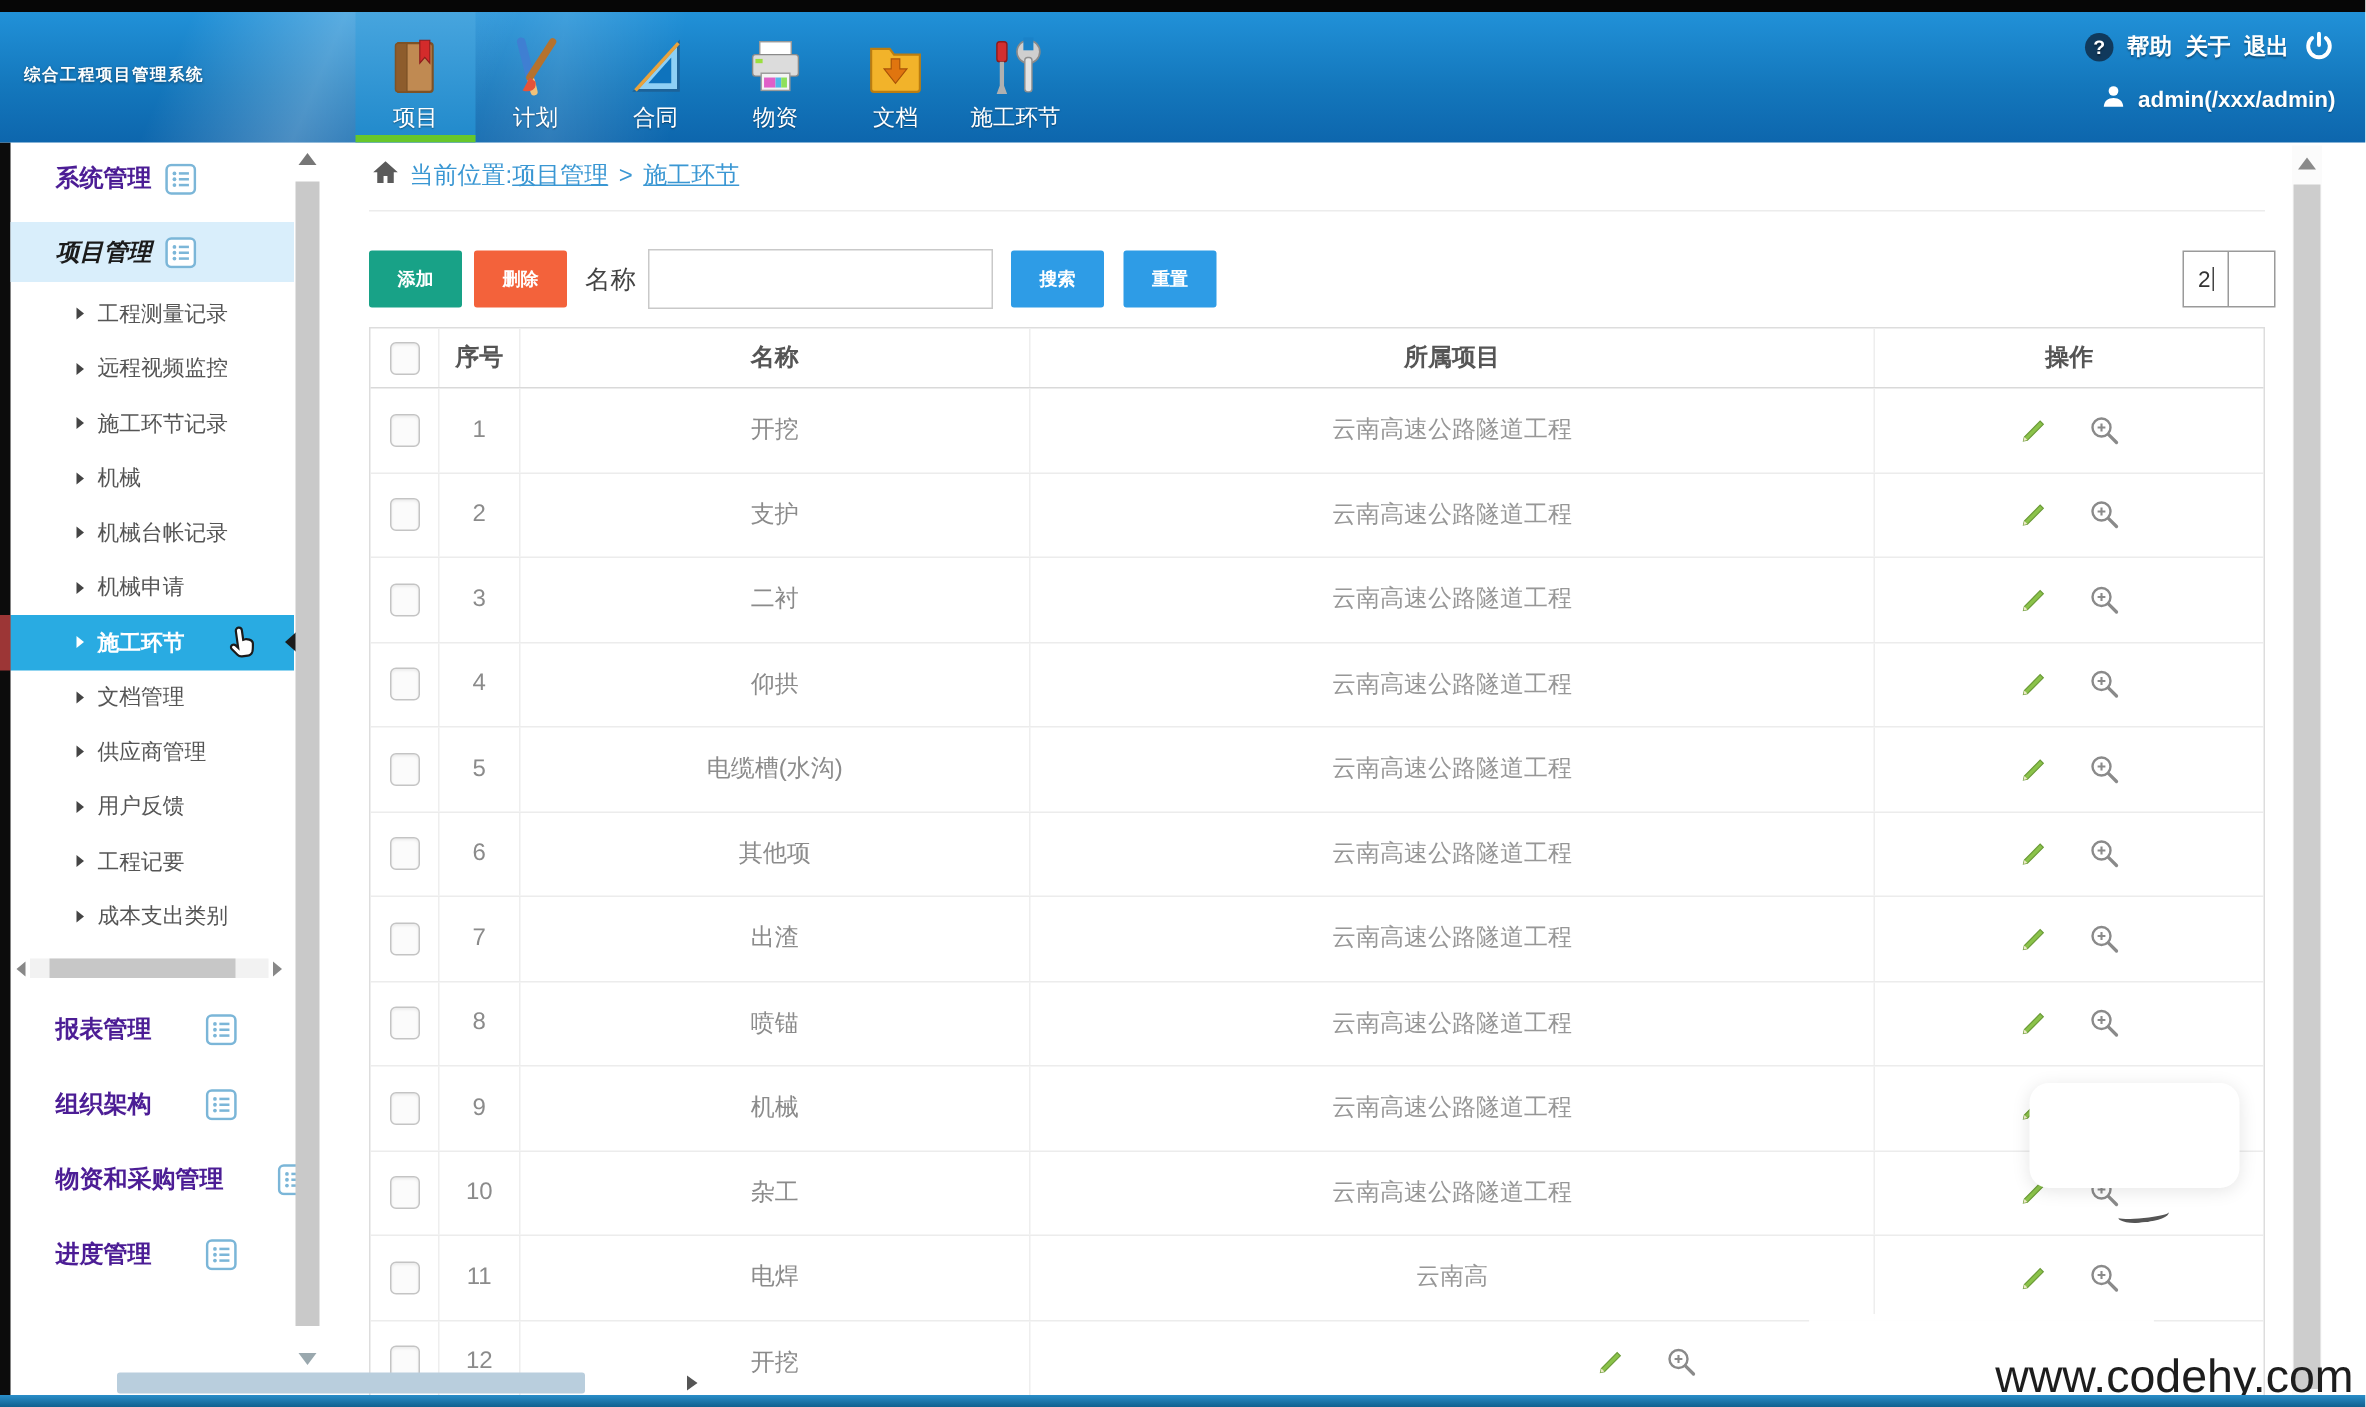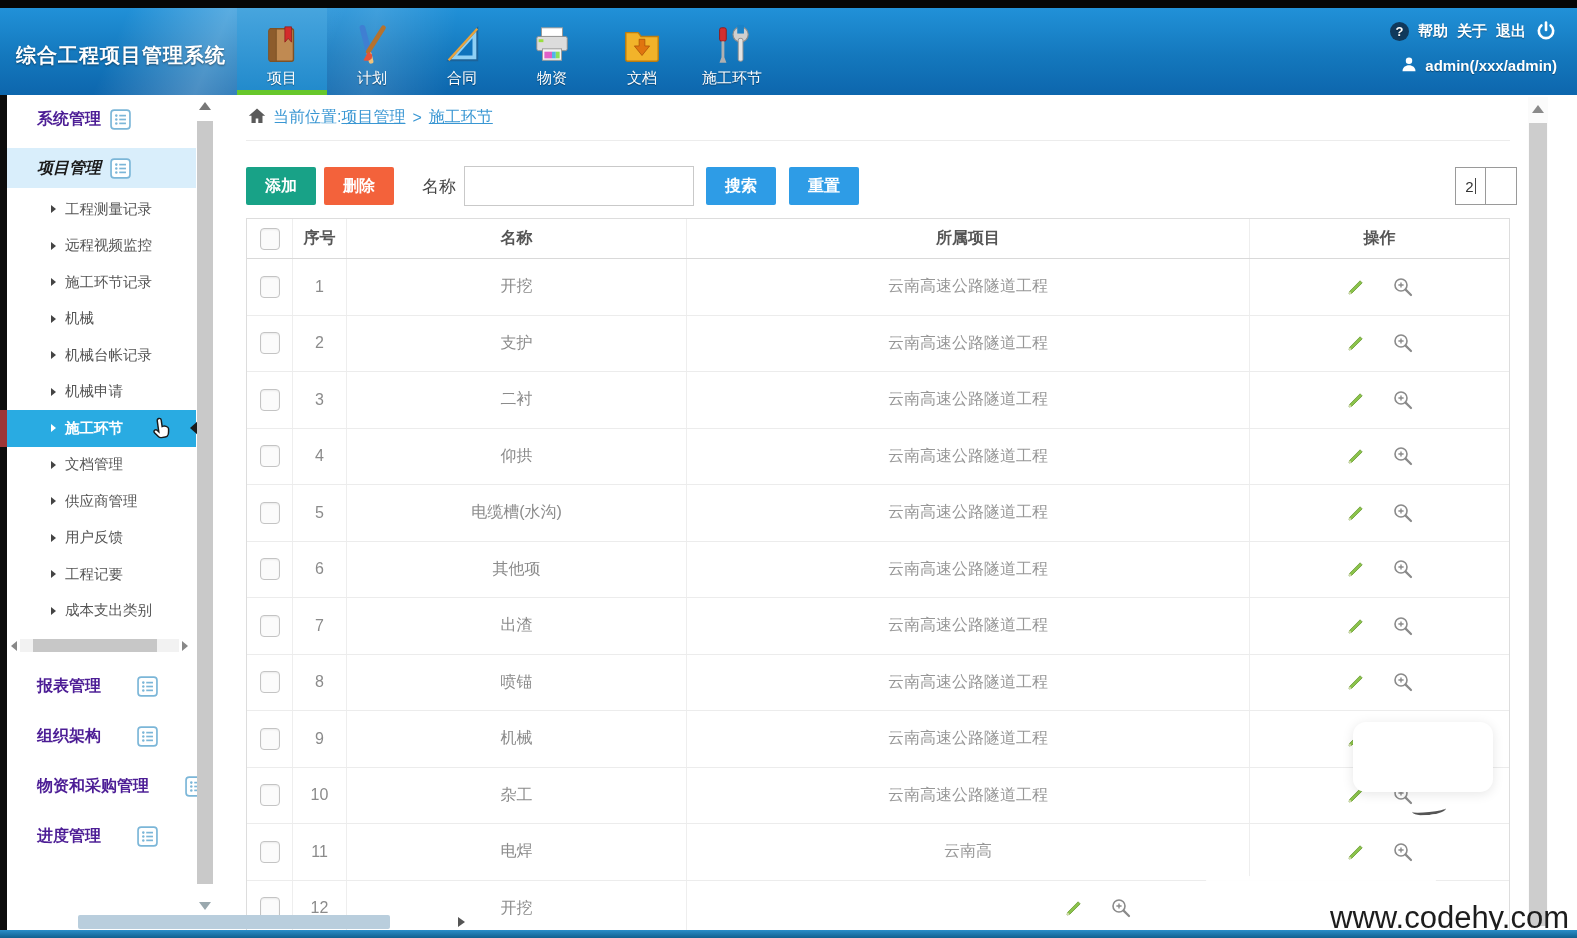--- a/index.html
+++ b/index.html
@@ -7,24 +7,24 @@
   body { position:relative; }
 
   
   .top-strip { position:absolute; top:0; left:0; right:0; height:8px; background:#060606; z-index:6; }
   header { position:absolute; top:8px; left:0; right:0; height:87px;
            background:linear-gradient(180deg,#2191d8 0%,#1478bd 55%,#0d66ad 100%); overflow:hidden; z-index:5; }
   header::before { content:''; position:absolute; left:-60px; top:-40px; width:640px; height:220px;
            background:linear-gradient(115deg,transparent 28%,rgba(255,255,255,.26) 42%,transparent 58%),
                       linear-gradient(100deg,transparent 52%,rgba(255,255,255,.14) 66%,transparent 78%);
            transform:rotate(-2deg); }
-  .logo { position:absolute; left:16px; top:34px; color:#fff; font-size:20px; font-weight:bold;
+  .logo { position:absolute; left:16px; top:34px; color:#fff; font-size:11px; font-weight:bold;
           text-shadow:0 1px 2px rgba(0,0,0,.45); letter-spacing:1px; }
   .main-nav { position:absolute; left:237px; top:0; height:87px; display:flex; }
-  .nav-tab { width:90px; display:flex; flex-direction:column; align-items:center; justify-content:flex-end;
+  .nav-tab { width:80px; display:flex; flex-direction:column; align-items:center; justify-content:flex-end;
              padding-bottom:7px; position:relative; cursor:pointer; }
   .nav-tab .nav-ico { height:44px; display:flex; align-items:flex-end; }
   .nav-tab .nav-ico svg { width:42px; height:42px; }
   .nav-label { color:#fff; font-size:15px; margin-top:3px; text-shadow:0 1px 1px rgba(0,0,0,.4); white-space:nowrap; }
   .nav-tab.active { background:linear-gradient(180deg,#47a5de 0%,#2089cb 100%); }
   .nav-tab.active::after { content:''; position:absolute; bottom:0; left:0; right:0; height:5px; background:#67c72b; }
   .header-right { position:absolute; right:20px; top:12px; color:#fff; z-index:2; }
   .links-row { display:flex; align-items:center; gap:9px; font-size:15px; justify-content:flex-end; font-weight:bold;
                text-shadow:0 1px 1px rgba(0,0,0,.35); }
   .links-row a { color:#fff; text-decoration:none; cursor:pointer; }
@@ -64,24 +64,24 @@
   .side-vscroll .down { position:absolute; bottom:6px; left:3px; width:0; height:0; border-top:8px solid #9aa8ae;
                       border-left:6px solid transparent; border-right:6px solid transparent; cursor:pointer; }
 
   
   main { position:absolute; left:246px; top:95px; width:1264px; z-index:1; }
   .breadcrumb { height:46px; display:flex; align-items:center; gap:7px; font-size:16px; color:#3a97d3;
                 border-bottom:1px solid #ececec; padding-left:2px; }
   .breadcrumb .crumb-link { color:#3a97d3; text-decoration:underline; cursor:pointer; }
   .breadcrumb .sep { color:#3a97d3; }
   .toolbar { margin-top:25px; height:40px; display:flex; align-items:center; position:relative; }
-  .btn { height:38px; padding:0 19px; border:none; color:#fff; font-size:16px; font-weight:bold; cursor:pointer;
+  .btn { height:38px; padding:0 19px; border:none; color:#fff; font-size:12px; font-weight:bold; cursor:pointer;
          font-family:inherit; border-radius:2px; }
   .btn-add { background:#18a287; margin-right:8px; }
-  .btn-del { background:#f3623b; margin-right:28px; }
+  .btn-del { background:#f3623b; margin-right:12px; }
   .field-label { font-size:17px; color:#444; margin-right:8px; }
   .name-input { width:230px; height:40px; border:1px solid #c9c9c9; font-size:15px; padding:0 8px; outline:none; }
   .btn-search { background:#2e9ce6; margin-left:12px; }
   .btn-reset { background:#2e9ce6; margin-left:13px; }
   .page-box { position:absolute; right:-7px; top:1px; display:flex; height:38px; border:1px solid #9a9a9a; background:#fff; }
   .page-cell { width:30px; display:flex; align-items:center; justify-content:center; font-size:15px; color:#333; }
   .page-cell.left { border-right:1px solid #9a9a9a; }
   .page-cell .caret { display:inline-block; width:1px; height:16px; background:#444; margin-left:1px; }
 
   

